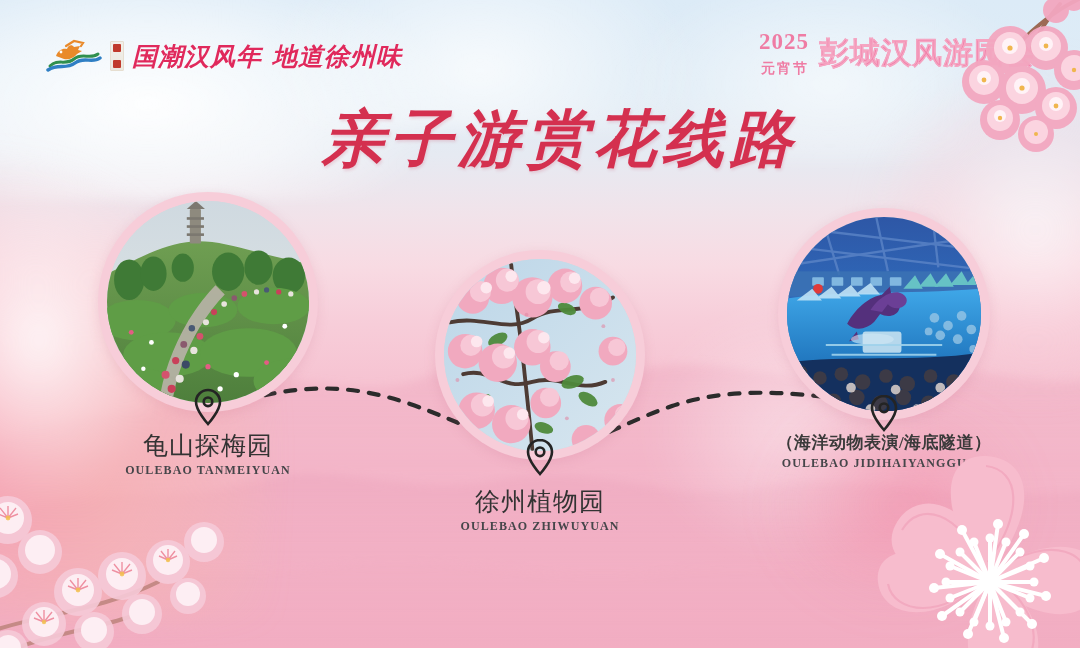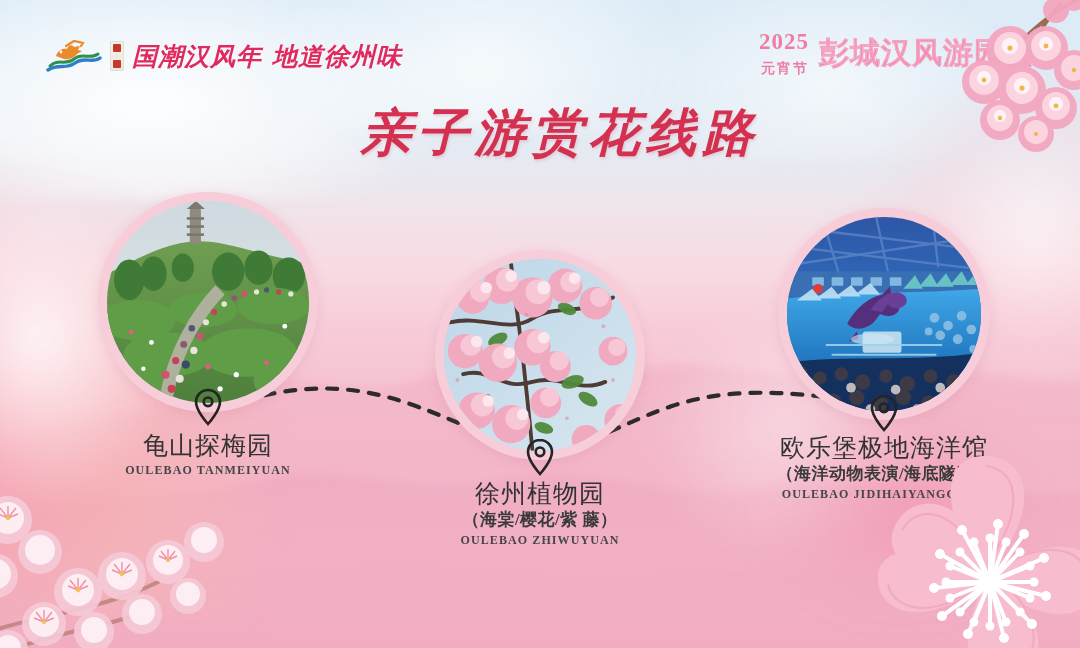--- a/index.html
+++ b/index.html
@@ -90,21 +90,21 @@
       color:#ef7ca4;letter-spacing:2px;margin-top:9px;}
   .event{font-family:"Liberation Serif","DejaVu Serif",serif;font-weight:bold;font-size:30px;
       color:#f07aa6;letter-spacing:1px;white-space:nowrap;
       -webkit-text-stroke:0.5px #f5a5c2;}
 
   
   .title{
     position:absolute;left:0;right:0;top:108px;text-align:center;
     font-family:"Liberation Serif","DejaVu Serif",serif;
     font-weight:bold;font-style:italic;
-    font-size:51px;line-height:1;letter-spacing:6px;
+    font-size:62px;line-height:1;letter-spacing:6px;
     color:#d4304f;
     white-space:nowrap;
     text-shadow:1px 2px 3px rgba(200,60,95,.18);
     padding-left:40px;
   }
 
   
   .stop{position:absolute;}
   .photo-ring{
     border-radius:50%;
@@ -375,23 +375,22 @@
           </g>
         </svg>
       </div>
     </div>
     <span class="pin" style="top:188px;">
       <svg width="30" height="38" viewBox="0 0 30 38">
         <path d="M15,2 C8.4,2 3,7.3 3,13.9 C3,22.6 15,36 15,36 C15,36 27,22.6 27,13.9 C27,7.3 21.6,2 15,2 Z" fill="none" stroke="#242424" stroke-width="2.6"></path>
         <circle cx="15" cy="13.8" r="4.3" fill="none" stroke="#242424" stroke-width="2.6"></circle>
       </svg>
     </span>
-    <div class="labels" style="top:228px;text-align:center;">
+    <div class="labels" style="top:236px;text-align:center;">
       <div class="l-cn">徐州植物园</div>
-      <div class="l-sub">（海棠/樱花/紫 藤）</div>
       <div class="l-py">OULEBAO ZHIWUYUAN</div>
     </div>
   </div>
 
   <div class="stop" style="left:778px;top:208px;">
     <div class="photo-ring" style="width:212px;height:212px;">
       <div class="photo">
         <svg viewBox="0 0 200 200" preserveAspectRatio="xMidYMid slice">
           <defs>
             <linearGradient id="g3bg" x1="0" y1="0" x2="0" y2="1">
@@ -495,21 +494,20 @@
         </svg>
       </div>
     </div>
     <span class="pin" style="top:186px;">
       <svg width="30" height="38" viewBox="0 0 30 38">
         <path d="M15,2 C8.4,2 3,7.3 3,13.9 C3,22.6 15,36 15,36 C15,36 27,22.6 27,13.9 C27,7.3 21.6,2 15,2 Z" fill="none" stroke="#242424" stroke-width="2.6"></path>
         <circle cx="15" cy="13.8" r="4.3" fill="none" stroke="#242424" stroke-width="2.6"></circle>
       </svg>
     </span>
     <div class="labels" style="top:224px;">
-      <div class="l-cn">欧乐堡极地海洋馆</div>
       <div class="l-sub">（海洋动物表演/海底隧道）</div>
       <div class="l-py">OULEBAO JIDIHAIYANGGUAN</div>
     </div>
   </div>
 
   <div class="blossom" style="right:-10px;top:-14px;width:230px;height:200px;">
     <svg viewBox="0 0 230 200">
       <g stroke="#9c6a55" stroke-width="4" fill="none" stroke-linecap="round">
         <path d="M226,10 C196,22 172,44 150,66"></path>
           <path d="M200,18 C186,34 178,48 172,62"></path>

